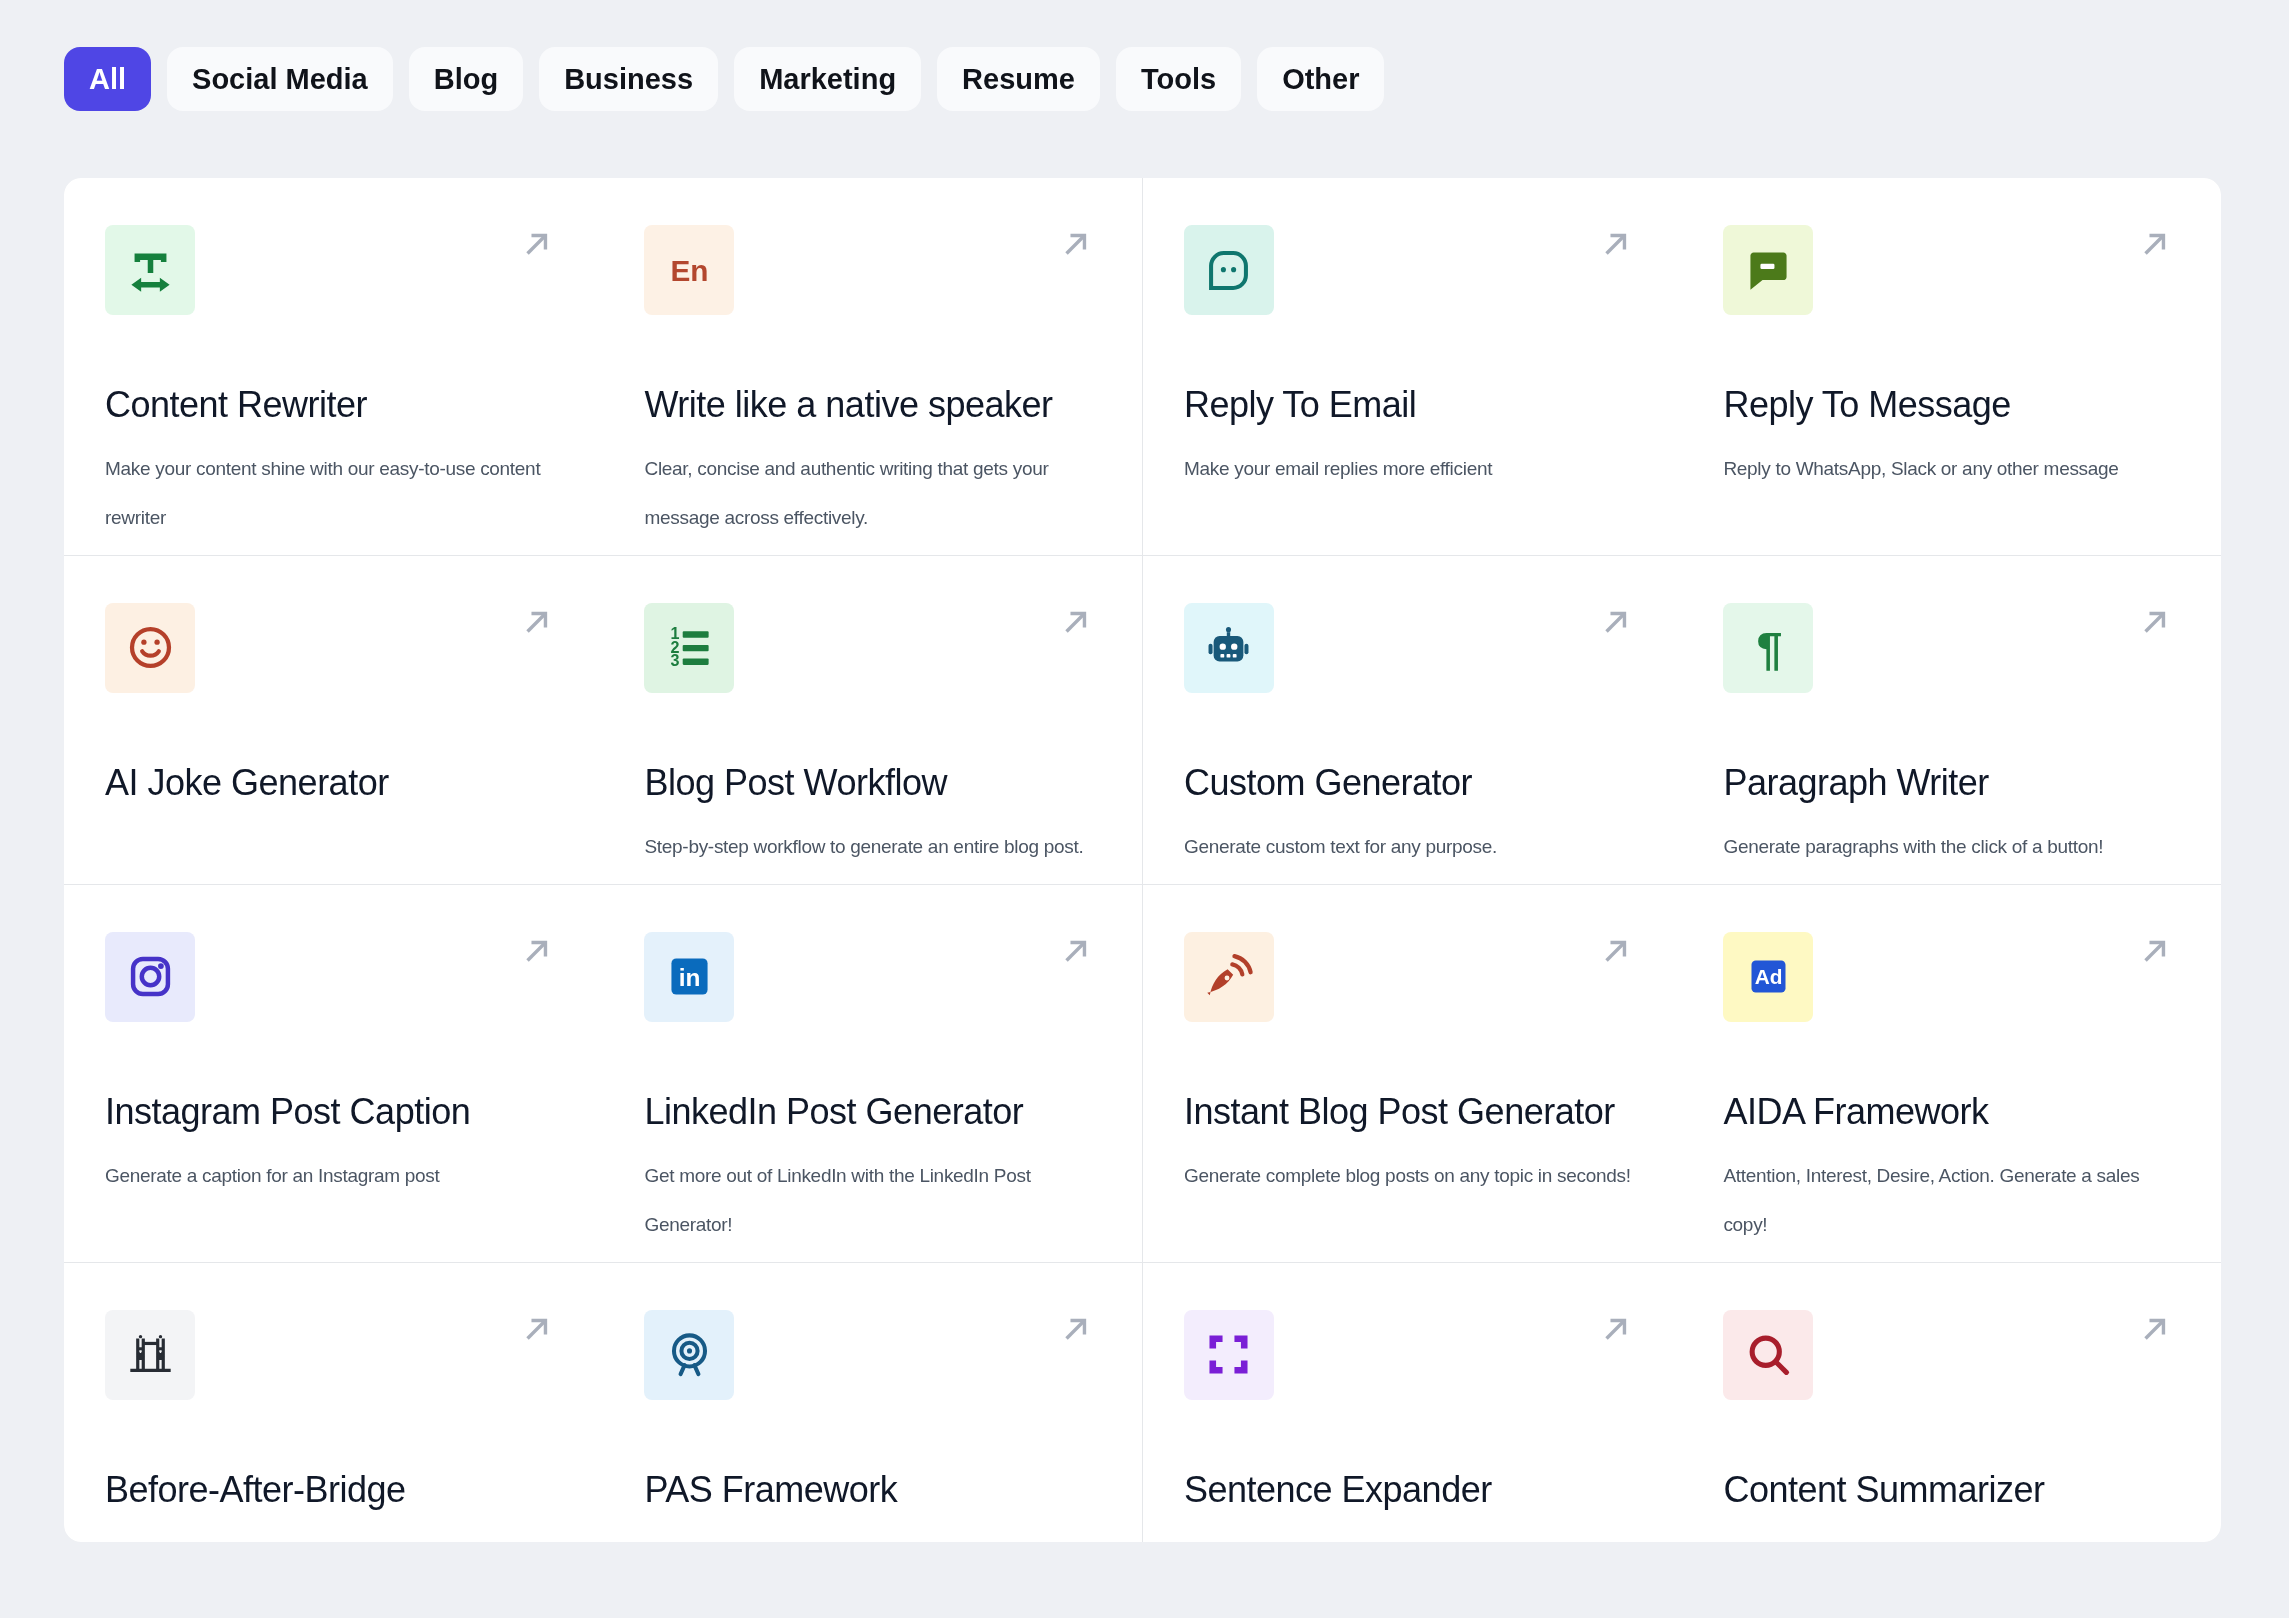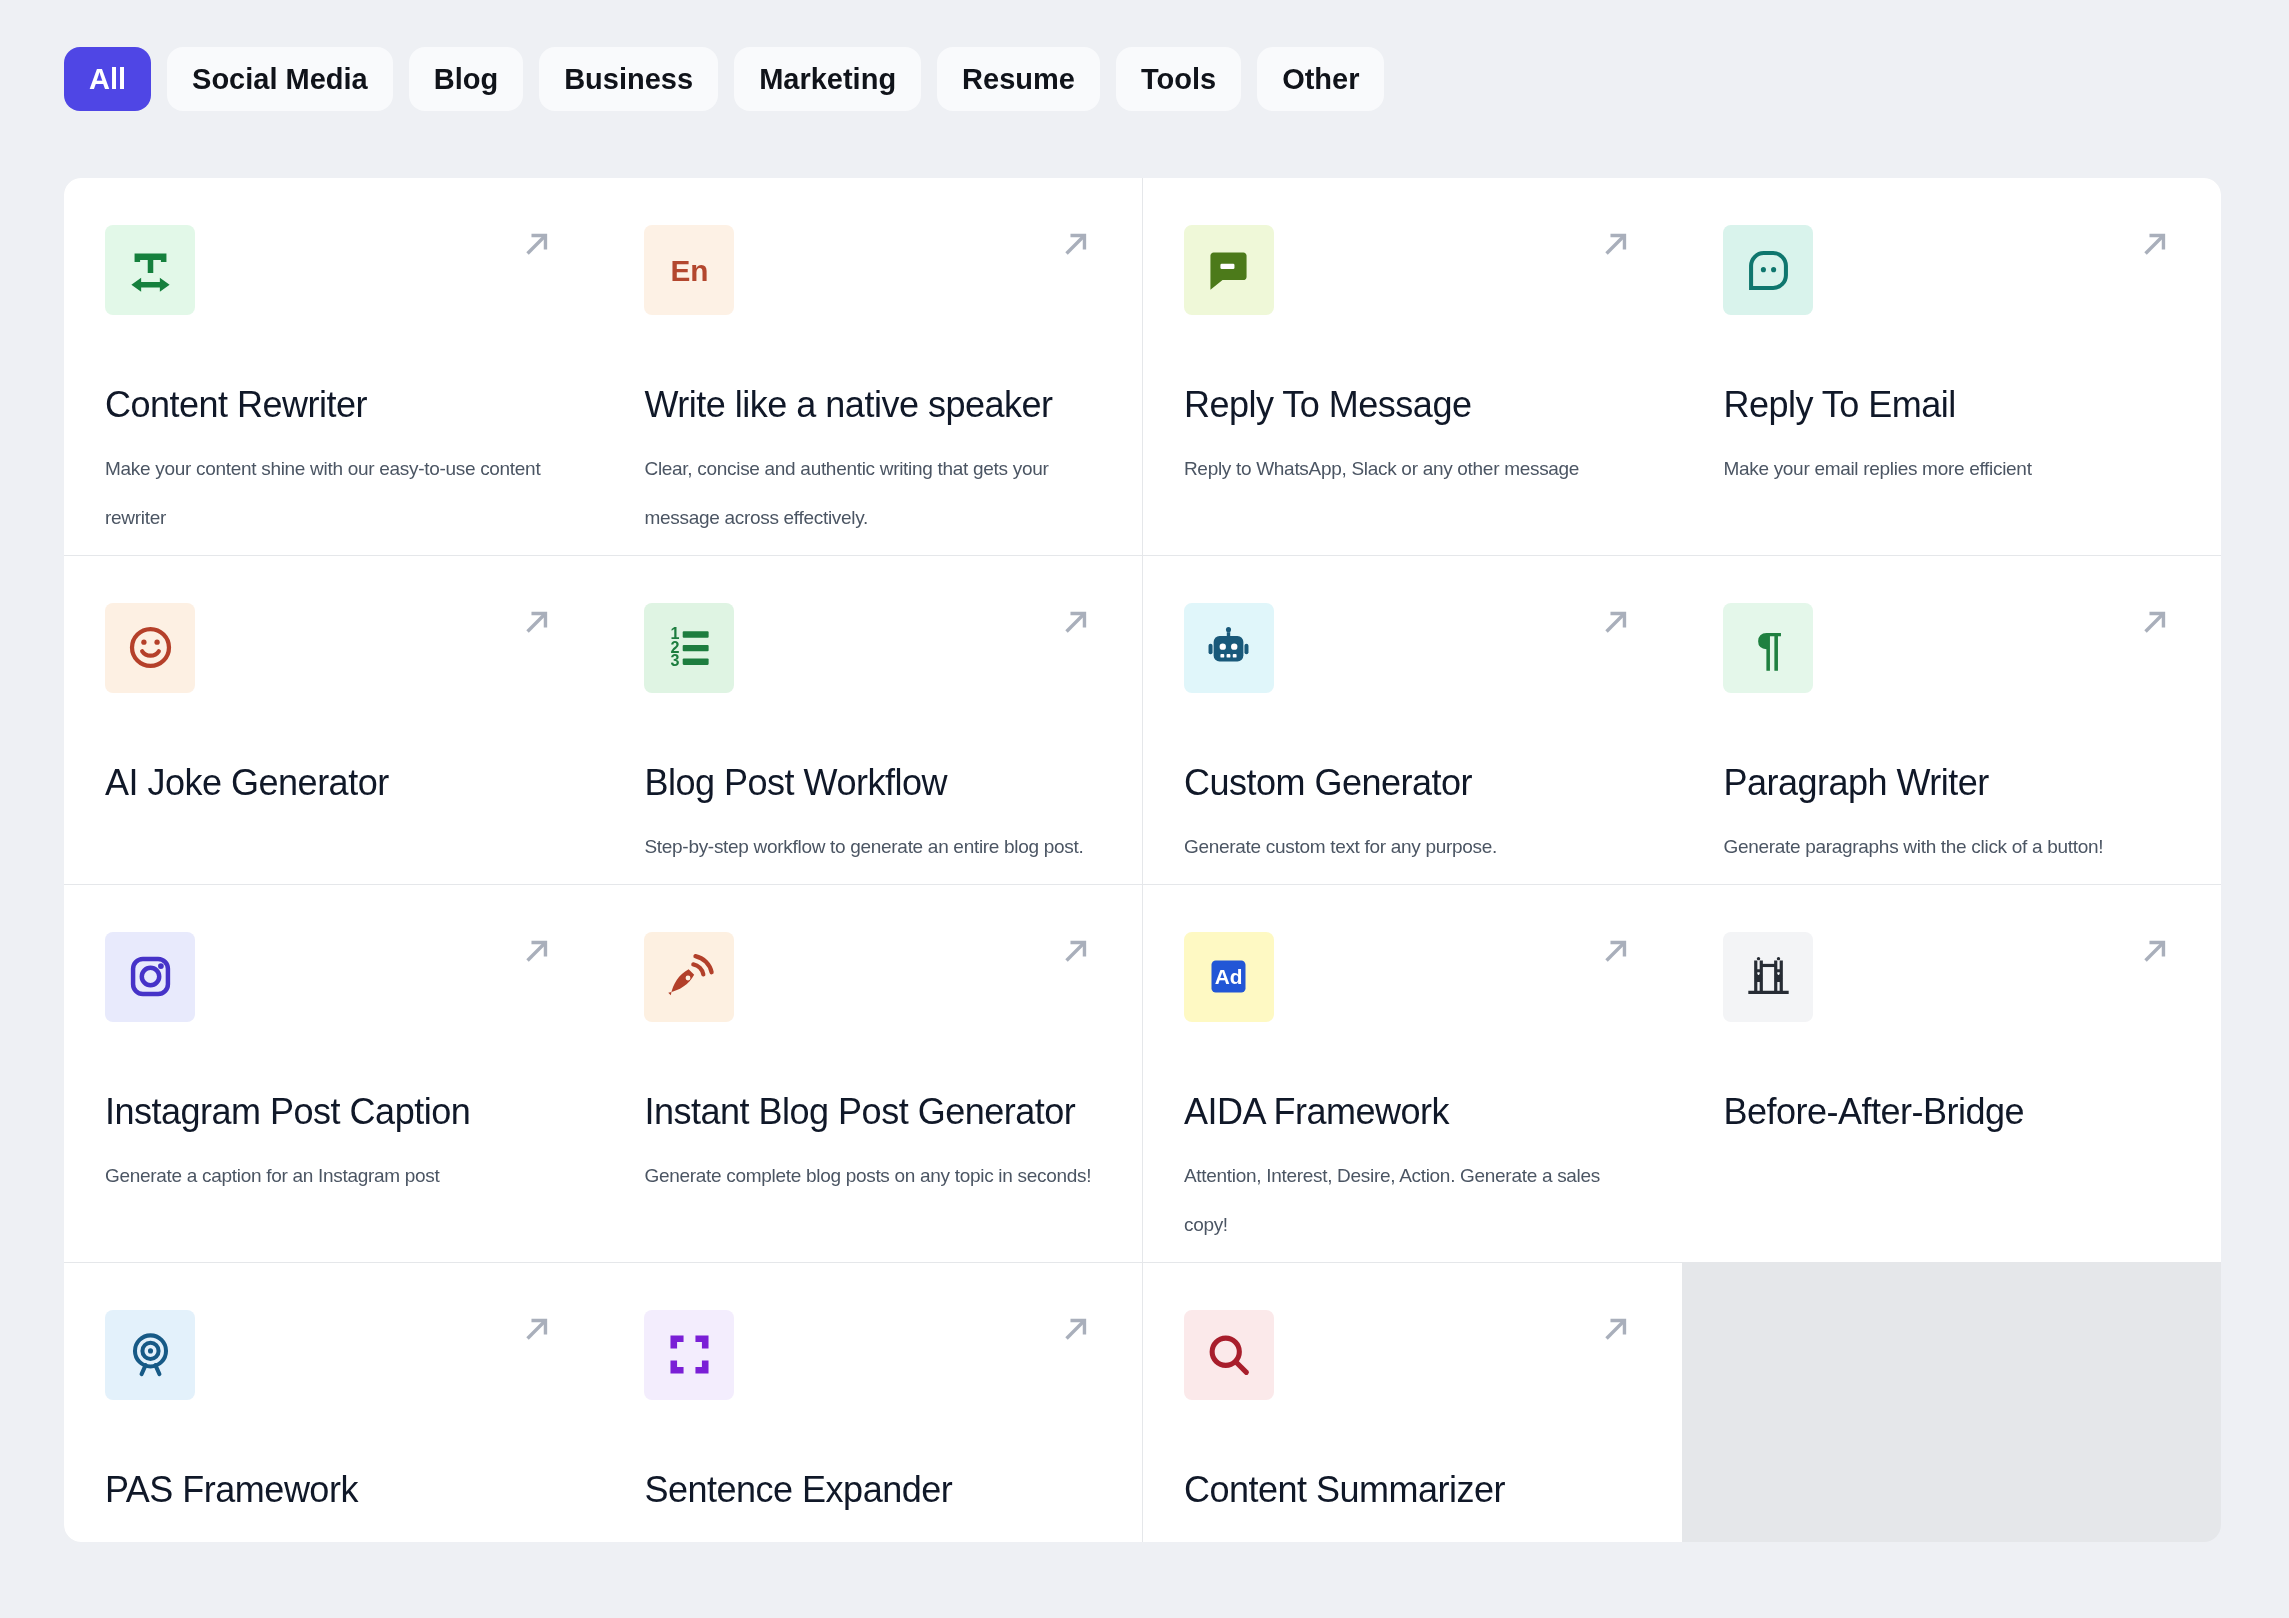--- a/index.html
+++ b/index.html
@@ -120,51 +120,51 @@
     <button class="arrow-btn">
       <svg viewBox="0 0 24 24" fill="none" stroke="#a9afbb" stroke-width="1.9">
         <path d="M7 17L17 7"></path>
           <path d="M9.2 7H17v7.8"></path>
       </svg>
     </button>
     <h3>Write like a native speaker</h3>
     <p>Clear, concise and authentic writing that gets your message across effectively.</p>
   </article>
     <article class="card">
-    <div class="icon-box" style="background: rgb(239, 248, 216); color: rgb(76, 122, 26);">
-        <svg viewBox="0 0 24 24">
-          <path fill="currentColor" d="M3.5 5c0-.8.7-1.5 1.5-1.5h14c.8 0 1.5.7 1.5 1.5v10c0 .8-.7 1.5-1.5 1.5H9.2L3.5 21V5z"></path>
-          <rect x="8.2" y="8.8" width="6.6" height="2.5" rx="0.6" fill="#ffffff"></rect>
-        </svg>
-      </div>
-    <button class="arrow-btn">
-      <svg viewBox="0 0 24 24" fill="none" stroke="#a9afbb" stroke-width="1.9">
-        <path d="M7 17L17 7"></path>
-          <path d="M9.2 7H17v7.8"></path>
-      </svg>
-    </button>
-    <h3>Reply To Message</h3>
-    <p>Reply to WhatsApp, Slack or any other message</p>
-  </article>
-    <article class="card">
     <div class="icon-box" style="background: rgb(217, 243, 236); color: rgb(15, 118, 110);">
         <svg viewBox="0 0 24 24" fill="none">
           <path stroke="currentColor" stroke-width="1.9" d="M3.8 20.2V9.8a6 6 0 0 1 6-6h4.4a6 6 0 0 1 6 6v4.4a6 6 0 0 1-6 6H3.8z"></path>
           <circle cx="9.6" cy="11.6" r="1.2" fill="currentColor"></circle>
           <circle cx="14.4" cy="11.6" r="1.2" fill="currentColor"></circle>
         </svg>
       </div>
     <button class="arrow-btn">
       <svg viewBox="0 0 24 24" fill="none" stroke="#a9afbb" stroke-width="1.9">
         <path d="M7 17L17 7"></path>
           <path d="M9.2 7H17v7.8"></path>
       </svg>
     </button>
     <h3>Reply To Email</h3>
     <p>Make your email replies more efficient</p>
+  </article>
+    <article class="card">
+    <div class="icon-box" style="background: rgb(239, 248, 216); color: rgb(76, 122, 26);">
+        <svg viewBox="0 0 24 24">
+          <path fill="currentColor" d="M3.5 5c0-.8.7-1.5 1.5-1.5h14c.8 0 1.5.7 1.5 1.5v10c0 .8-.7 1.5-1.5 1.5H9.2L3.5 21V5z"></path>
+          <rect x="8.2" y="8.8" width="6.6" height="2.5" rx="0.6" fill="#ffffff"></rect>
+        </svg>
+      </div>
+    <button class="arrow-btn">
+      <svg viewBox="0 0 24 24" fill="none" stroke="#a9afbb" stroke-width="1.9">
+        <path d="M7 17L17 7"></path>
+          <path d="M9.2 7H17v7.8"></path>
+      </svg>
+    </button>
+    <h3>Reply To Message</h3>
+    <p>Reply to WhatsApp, Slack or any other message</p>
   </article>
     <article class="card">
     <div class="icon-box" style="background: rgb(253, 240, 227); color: rgb(181, 64, 42);">
         <svg viewBox="0 0 24 24" fill="none">
           <circle cx="12" cy="12" r="8.7" stroke="currentColor" stroke-width="2"></circle>
           <circle cx="8.9" cy="9.5" r="1.25" fill="currentColor"></circle>
           <circle cx="15.1" cy="9.5" r="1.25" fill="currentColor"></circle>
           <path d="M8.1 13.8a4.7 4.7 0 0 0 7.8 0" stroke="currentColor" stroke-width="2" stroke-linecap="round"></path>
         </svg>
       </div>
@@ -246,20 +246,36 @@
     <button class="arrow-btn">
       <svg viewBox="0 0 24 24" fill="none" stroke="#a9afbb" stroke-width="1.9">
         <path d="M7 17L17 7"></path>
           <path d="M9.2 7H17v7.8"></path>
       </svg>
     </button>
     <h3>Instagram Post Caption</h3>
     <p>Generate a caption for an Instagram post</p>
   </article>
     <article class="card">
+    <div class="icon-box" style="background: rgb(228, 241, 251); color: rgb(10, 107, 189);">
+        <svg viewBox="0 0 24 24">
+          <rect x="3.5" y="3.5" width="17" height="17" rx="2.3" fill="currentColor"></rect>
+          <text x="12" y="16.4" text-anchor="middle" font-size="11.5" font-weight="bold" fill="#ffffff" font-family="Liberation Sans, sans-serif">in</text>
+        </svg>
+      </div>
+    <button class="arrow-btn">
+      <svg viewBox="0 0 24 24" fill="none" stroke="#a9afbb" stroke-width="1.9">
+        <path d="M7 17L17 7"></path>
+          <path d="M9.2 7H17v7.8"></path>
+      </svg>
+    </button>
+    <h3>LinkedIn Post Generator</h3>
+    <p>Get more out of LinkedIn with the LinkedIn Post Generator!</p>
+  </article>
+    <article class="card">
     <div class="icon-box" style="background: rgb(253, 240, 225); color: rgb(178, 64, 42);">
         <svg viewBox="0 0 24 24">
           <path fill="currentColor" d="M3.2 20.8c1-5.4 3.7-9.6 8.4-12.2l2.6 2.6c-2.6 4.7-6.8 7.4-12.2 8.4l1.2 1.2z"></path>
           <circle cx="11.3" cy="12.7" r="1.15" fill="#fdf0e1"></circle>
           <path d="M13.8 6.3a6 6 0 0 1 4.7 4.7" stroke="currentColor" stroke-width="2" fill="none" stroke-linecap="round"></path>
           <path d="M14.8 2.4a10 10 0 0 1 7.6 7.6" stroke="currentColor" stroke-width="2" fill="none" stroke-linecap="round"></path>
         </svg>
       </div>
     <button class="arrow-btn">
       <svg viewBox="0 0 24 24" fill="none" stroke="#a9afbb" stroke-width="1.9">

